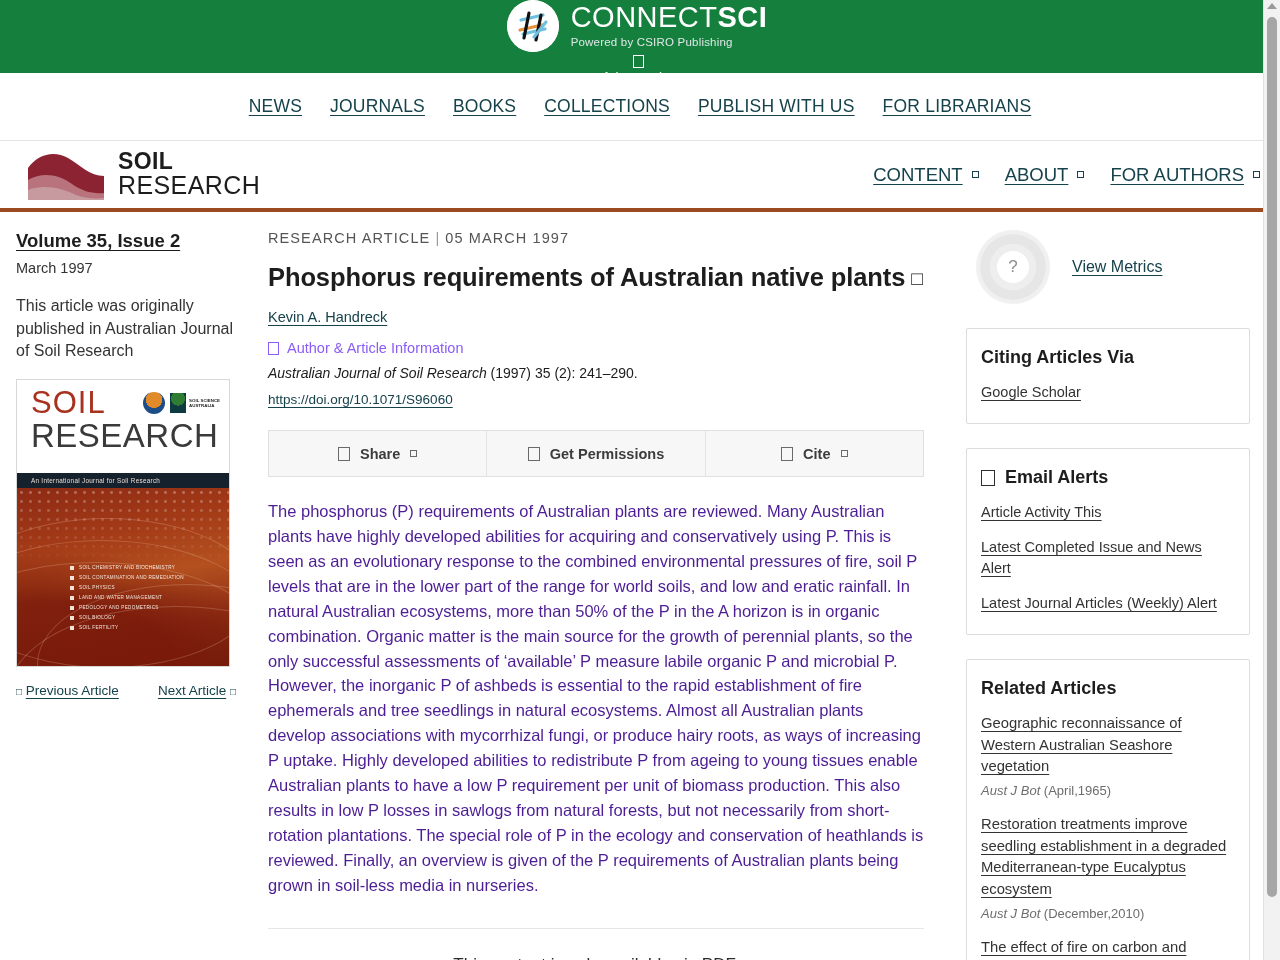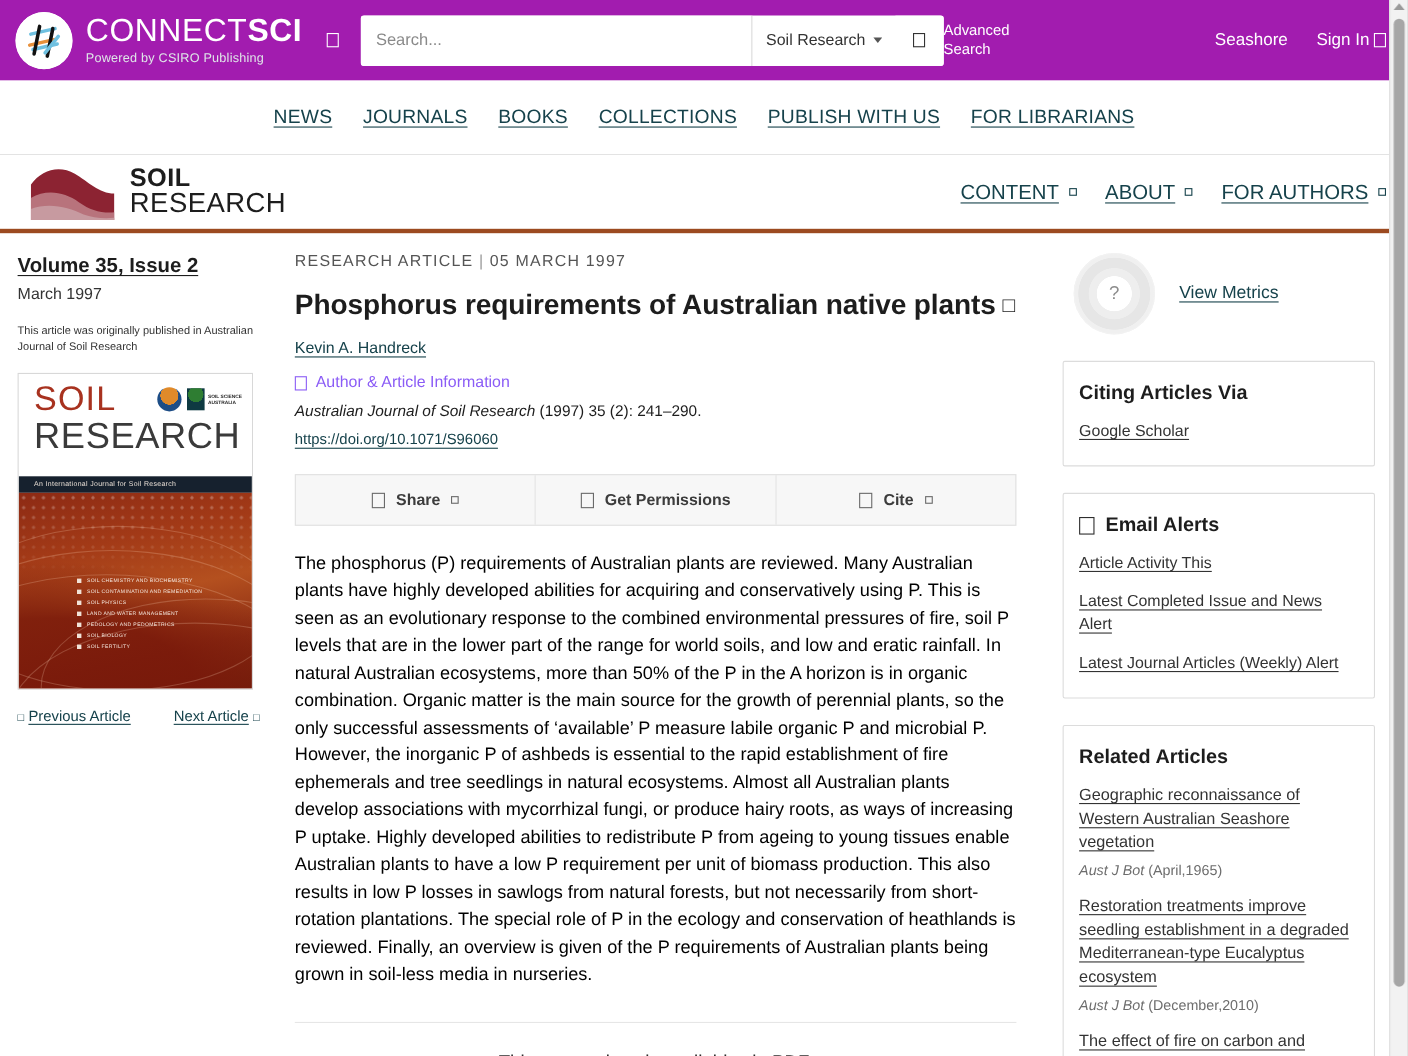--- a/index.html
+++ b/index.html
@@ -7,26 +7,27 @@
   body {
     width: 1280px; height: 960px;
     overflow: hidden;
     background: #ffffff;
     font-family: "Liberation Sans", sans-serif;
     color: #222;
   }
 
   
   .topbar {
-    background: #a21caf;
+    background: #15803d;
     height: 73px;
     display: flex;
     align-items: center;
     padding: 0 20px 0 14px;
     position: relative;
+    flex-direction: column;
   }
   .brand { display: flex; align-items: center; gap: 12px; }
   .brand-logo {
     width: 52px; height: 52px; border-radius: 50%;
     background: #ffffff;
     position: relative; overflow: hidden; flex: none;
   }
   .brand-text { line-height: 1; }
   .brand-name {
     font-size: 29px; letter-spacing: .5px; color: #ffffff;
@@ -146,21 +147,21 @@
   }
 
   
   .vol-link {
     font-size: 18.5px; font-weight: 700; color: #1d1d1d;
     text-decoration: underline; text-underline-offset: 3px;
     display: inline-block;
   }
   .vol-date { font-size: 14.5px; color: #333; margin-top: 8px; }
   .orig-note {
-    font-size: 10px; color: #333; margin-top: 19px; line-height: 1.42;
+    font-size: 16px; color: #333; margin-top: 19px; line-height: 1.42;
   }
   .cover {
     width: 214px; height: 288px; margin-top: 16px;
     border: 1px solid #d8d8d8;
     position: relative; overflow: hidden; background: #fff;
   }
   .cover-top {
     position: absolute; left: 0; right: 0; top: 0; height: 93px;
     background: #ffffff;
   }
@@ -283,21 +284,21 @@
   }
   .tool:last-child { border-right: 0; }
   .tool .ibox {
     display: inline-block; width: 12px; height: 14px;
     border: 1px solid #6a6a6a;
   }
   .tool .caret-sm {
     display: inline-block; width: 7px; height: 7px; border: 1px solid #6a6a6a;
   }
   .abstract {
-    margin-top: 22px; font-size: 16.5px; line-height: 1.51; color: #000000;
+    margin-top: 22px; font-size: 16.5px; line-height: 1.51; color: #4c1d95;
     text-align: left;
   }
   .hr {
     margin-top: 30px; border-top: 1px solid #e6e6e6;
   }
   .pdf-note {
     margin-top: 26px; text-align: center; font-size: 17px; color: #2b2b2b;
   }
 
   

